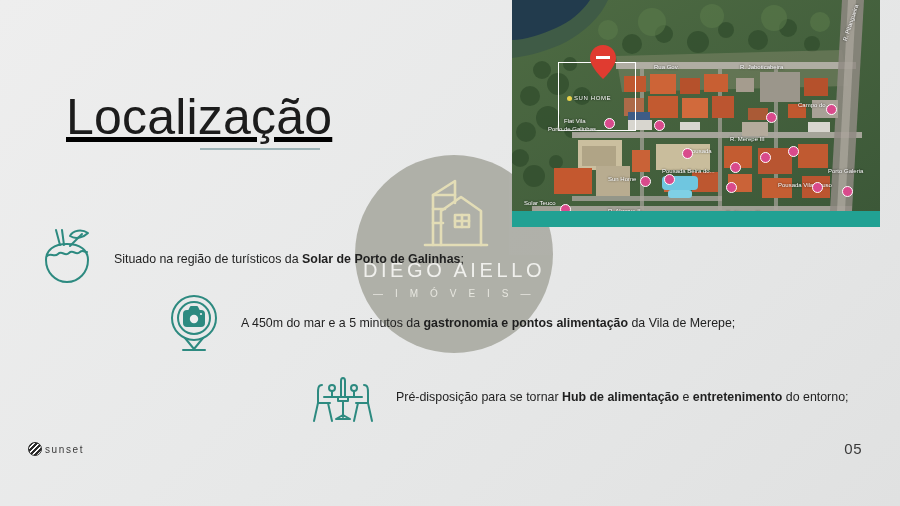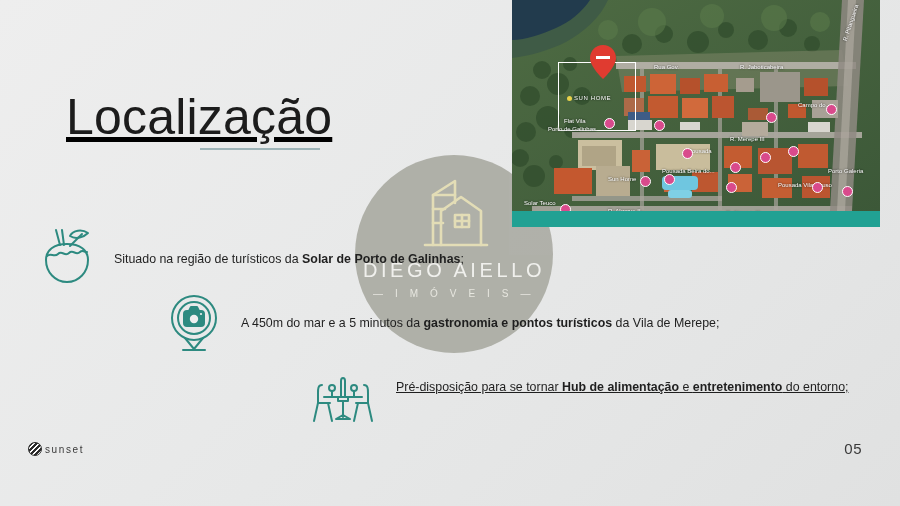--- a/index.html
+++ b/index.html
@@ -178,21 +178,21 @@
     font-weight: 700;
   }
 
   #bullet-1 { left: 40px;  top: 228px; }
   #bullet-1 .bullet-text { margin-left: 20px; margin-top: 19px; }
 
   #bullet-2 { left: 165px; top: 293px; }
   #bullet-2 .bullet-text { margin-left: 18px; margin-top: 18px; }
 
   #bullet-3 { left: 308px; top: 367px; }
-  #bullet-3 .bullet-text { margin-left: 18px; margin-top: 8px; width: 470px; text-decoration: underline; }
+  #bullet-3 .bullet-text { margin-left: 18px; margin-top: 18px; width: 470px; }
 
   
   #footer-logo {
     position: absolute;
     left: 28px;
     top: 442px;
     display: flex;
     align-items: center;
   }
   #footer-mark {
@@ -411,21 +411,21 @@
         <circle cx="29" cy="25" r="22"></circle>
         <circle cx="29" cy="25" r="16"></circle>
         <path d="M20,45 L29,56 L38,45"></path>
         <line x1="18" y1="57" x2="40" y2="57"></line>
         <rect x="19" y="18" width="20" height="15" rx="3" fill="#2d8a80" stroke="#2d8a80"></rect>
         <path d="M24,18 L26,14 L32,14 L34,18" fill="#2d8a80" stroke="#2d8a80"></path>
         <circle cx="29" cy="26" r="4.2" fill="#eeefef" stroke="none"></circle>
         <circle cx="36" cy="21" r="1.1" fill="#eeefef" stroke="none"></circle>
       </svg>
     </span>
-    <span class="bullet-text"><span>A 450m do mar e a 5 minutos da </span><b>gastronomia e pontos turísticos</b><span> da Vila de Merepe;</span></span>
+    <span class="bullet-text"><span>A 450m do mar e a 5 minutos da </span><b>gastronomia e pontos alimentação</b><span> da Vila de Merepe;</span></span>
   </div>
 
   <div class="bullet" id="bullet-3">
     <span class="bullet-icon">
       <svg viewBox="0 0 70 56" width="70" height="56" fill="none" stroke="#2d8a80" stroke-width="2" stroke-linecap="round" stroke-linejoin="round">
         <line x1="16" y1="30" x2="54" y2="30"></line>
         <path d="M30,30 L30,34 L40,34 L40,30"></path>
         <line x1="35" y1="34" x2="35" y2="50"></line>
         <path d="M28,52 L35,48 L42,52 Z"></path>
         <path d="M33,30 L33,14 C33,10 37,10 37,14 L37,30"></path>

